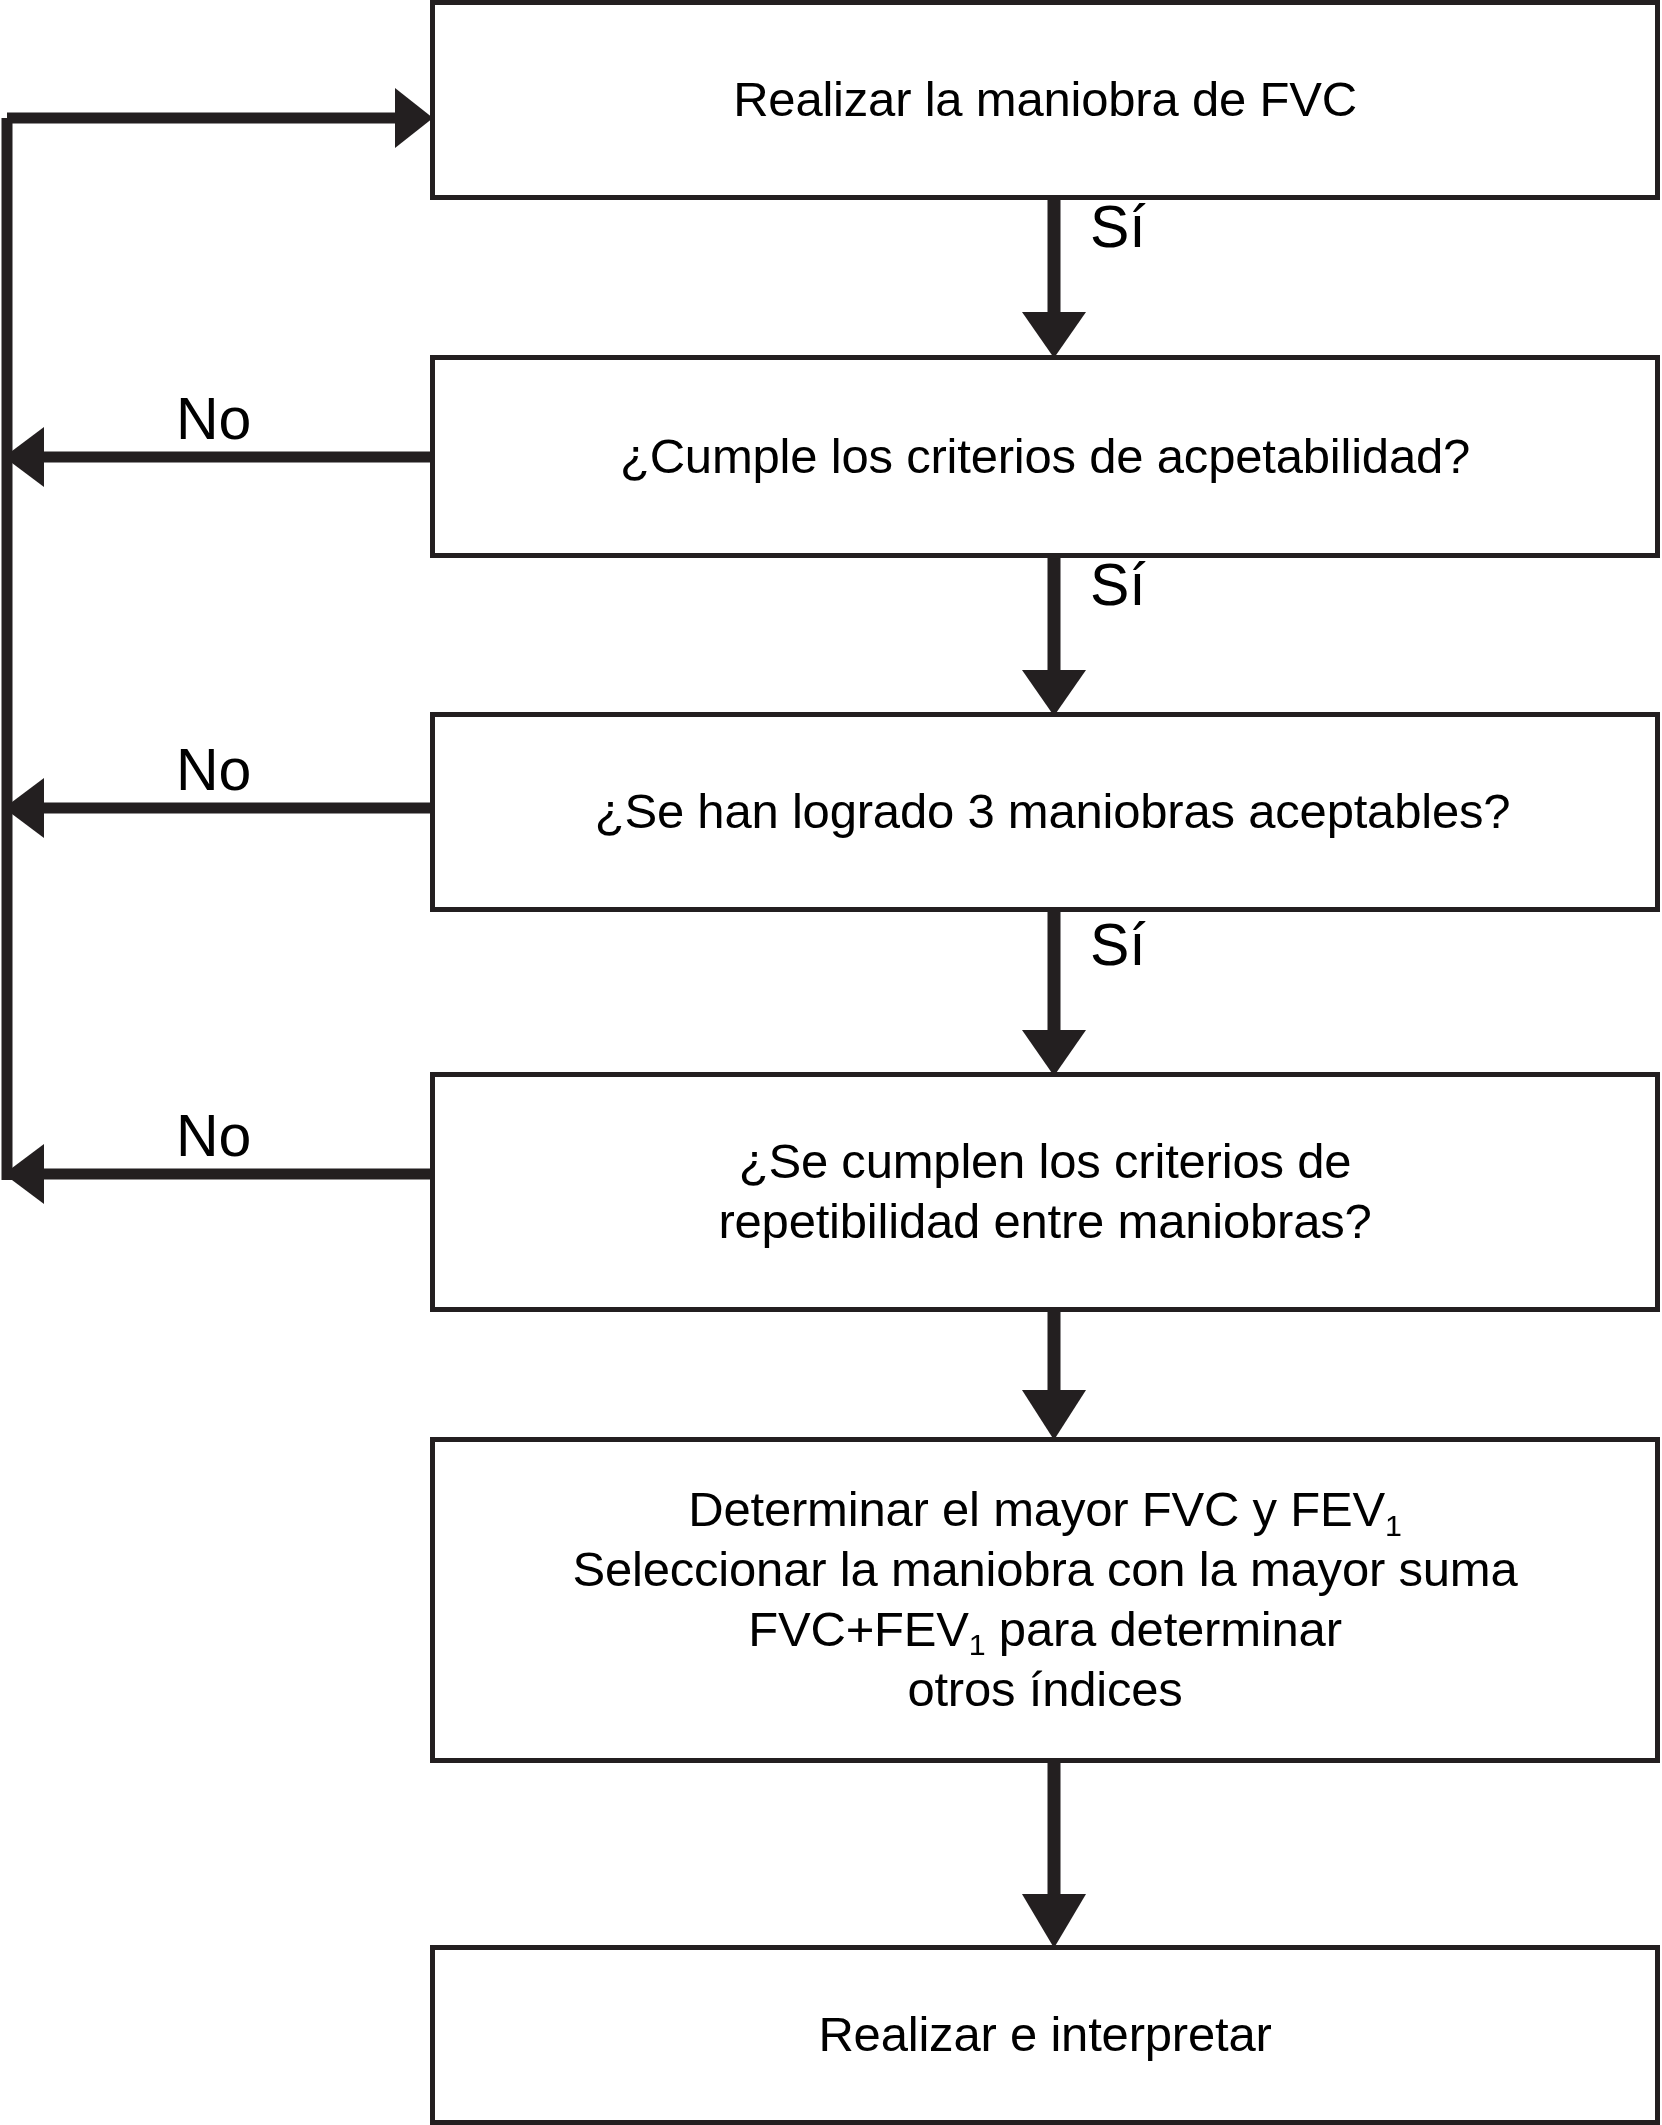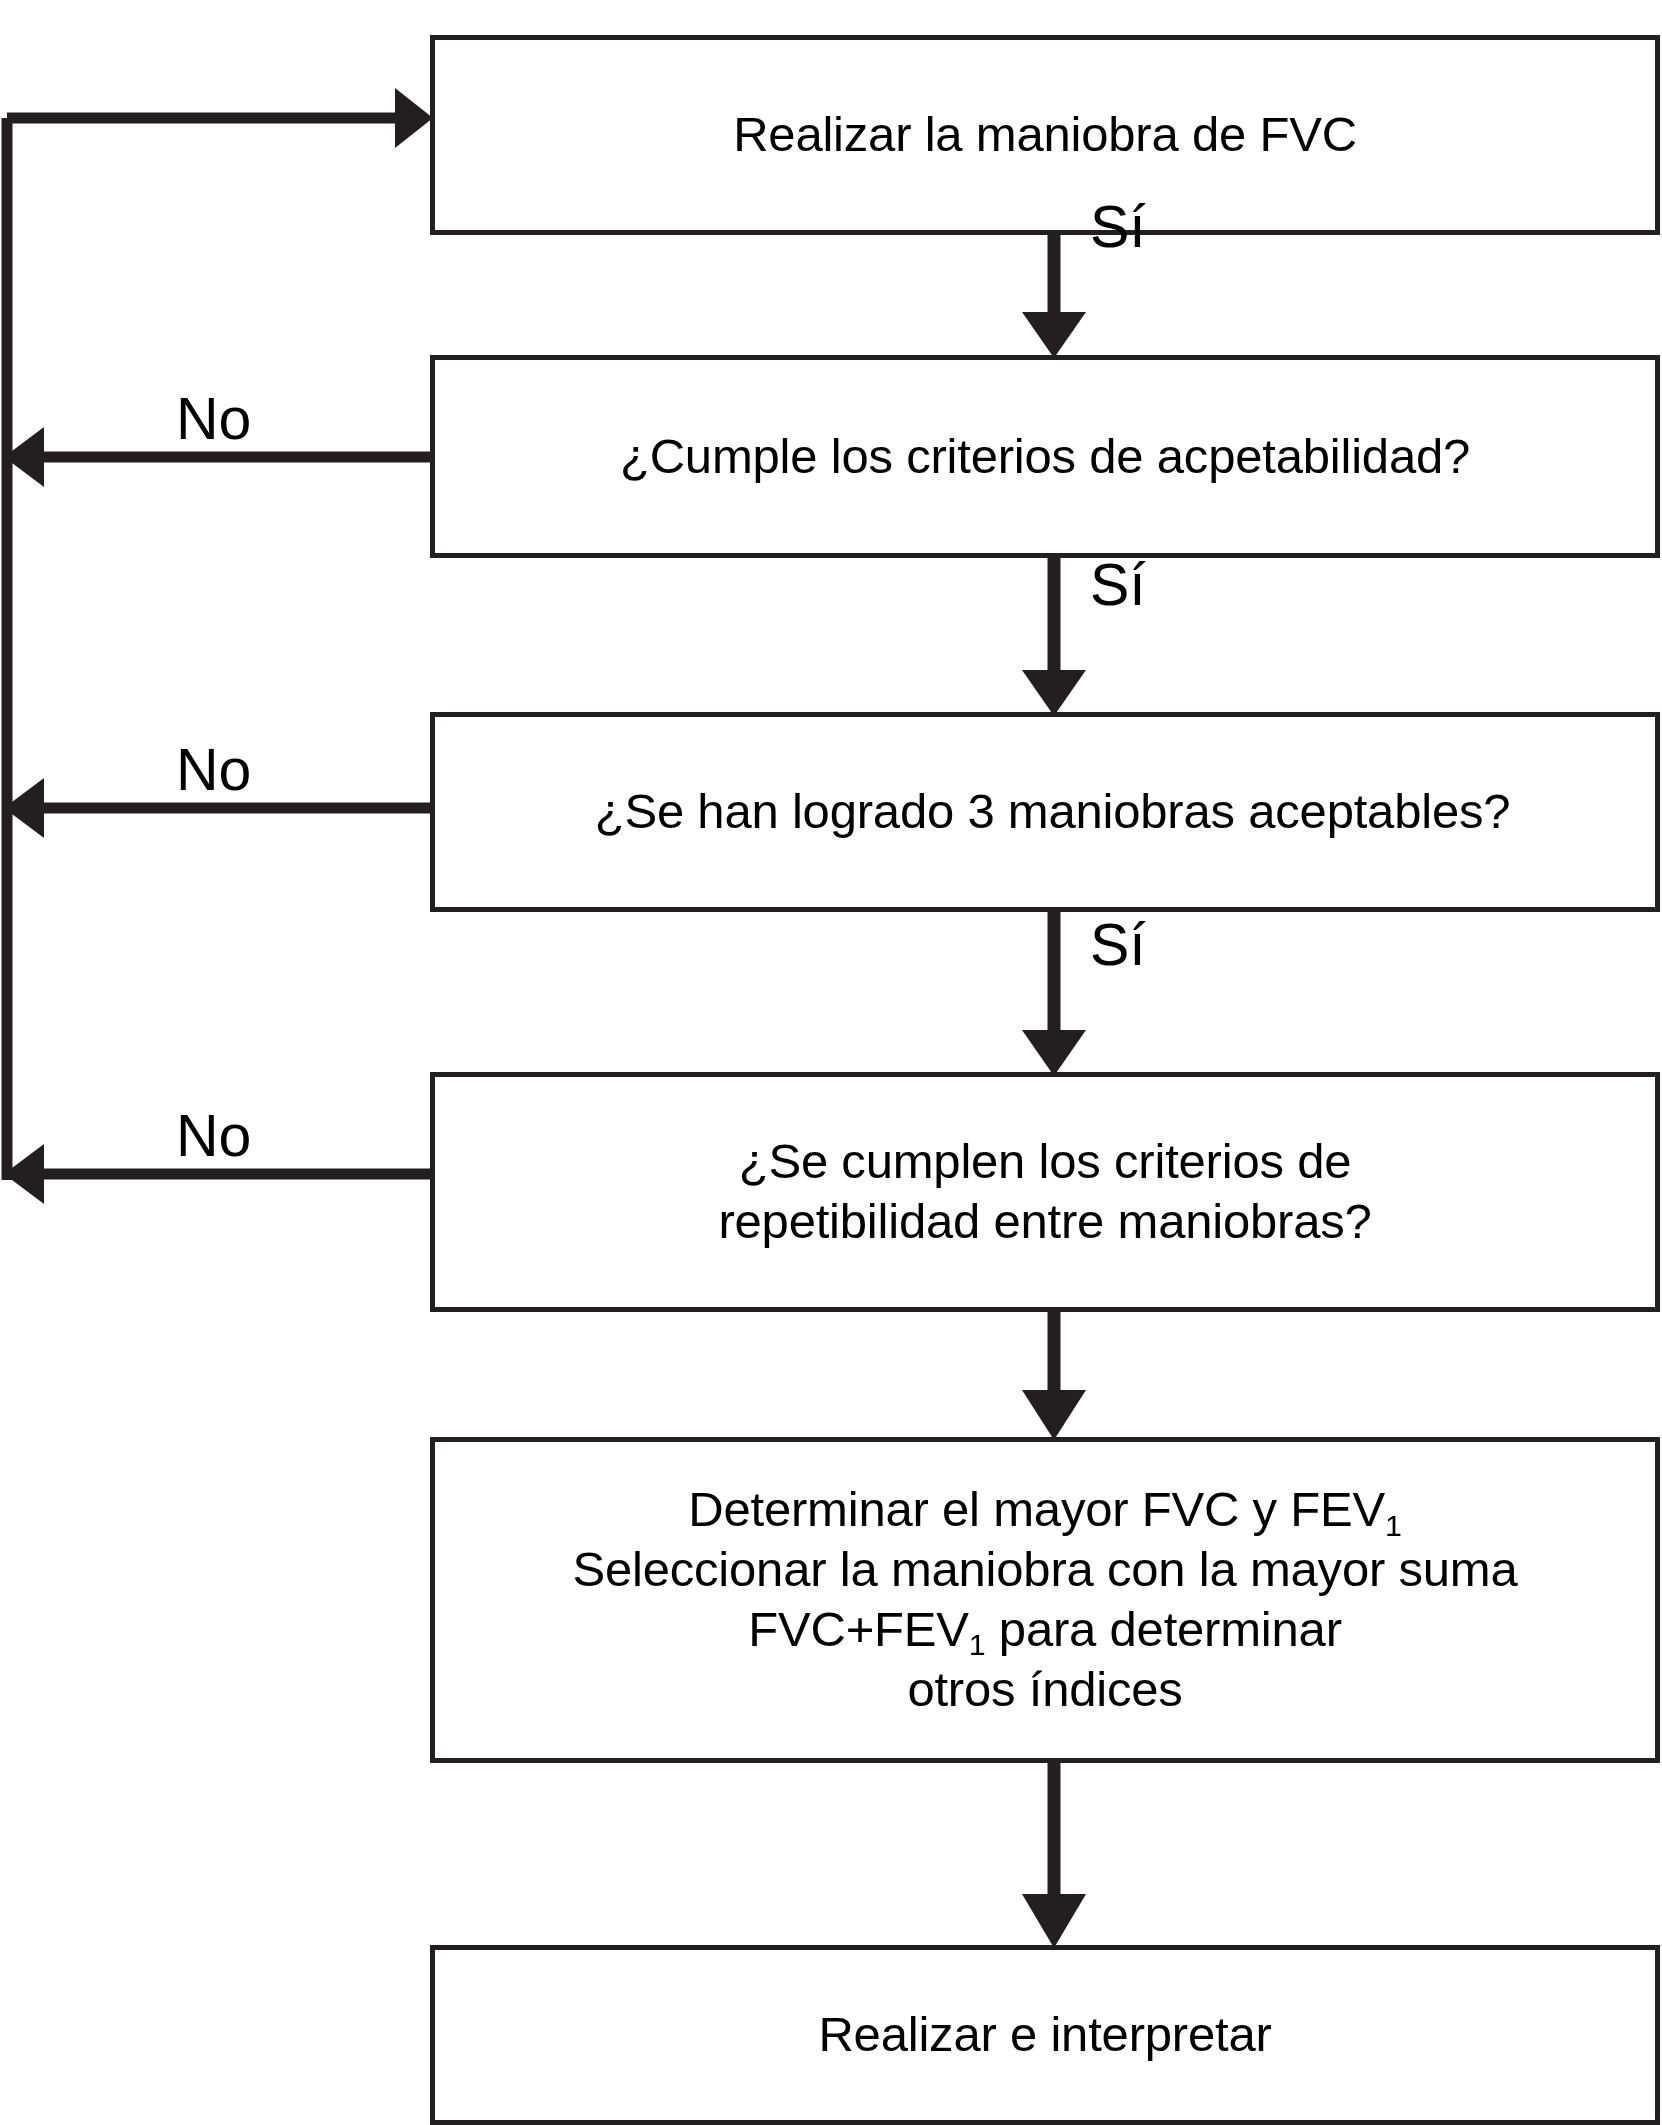--- a/index.html
+++ b/index.html
@@ -119,21 +119,21 @@
       <path d="M 1054,1302 L 1054,1398" stroke="#231f20" stroke-width="13" fill="none"></path>
       <polygon points="1022,1390 1086,1390 1054,1440" fill="#231f20"></polygon>
     </g>
 
     <g>
       <path d="M 1054,1763 L 1054,1900" stroke="#231f20" stroke-width="13" fill="none"></path>
       <polygon points="1022,1894 1086,1894 1054,1948" fill="#231f20"></polygon>
     </g>
   </svg>
 
-  <div class="node-box" style="left:430px; top:0px; width:1230px; height:200px;margin-top:35px;">
+  <div class="node-box" style="left:430px; top:0px; width:1230px; height:200px;">
     <span class="node-text">Realizar la maniobra de FVC</span>
   </div>
 
   <div class="node-box" style="left:430px; top:355px; width:1230px; height:203px;">
     <span class="node-text">¿Cumple los criterios de acpetabilidad?</span>
   </div>
 
   <div class="node-box" style="left:430px; top:712px; width:1230px; height:200px;padding-left:15px;">
     <span class="node-text">¿Se han logrado 3 maniobras aceptables?</span>
   </div>

